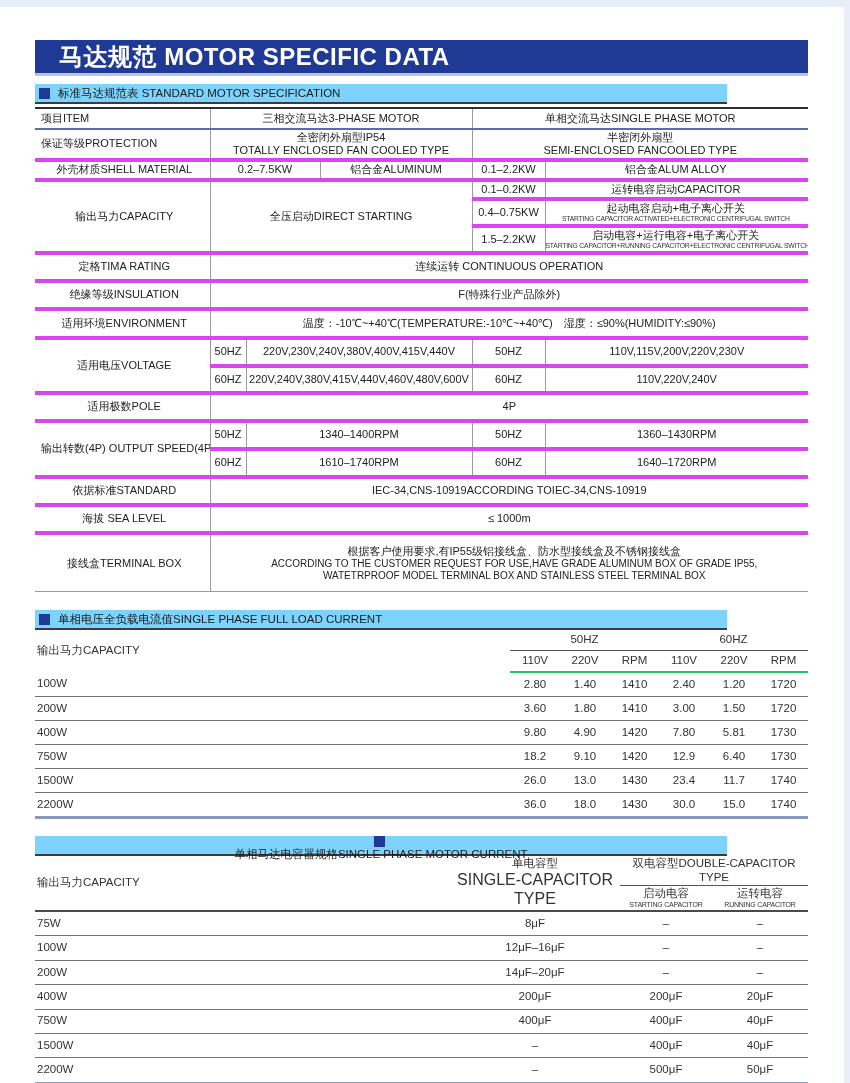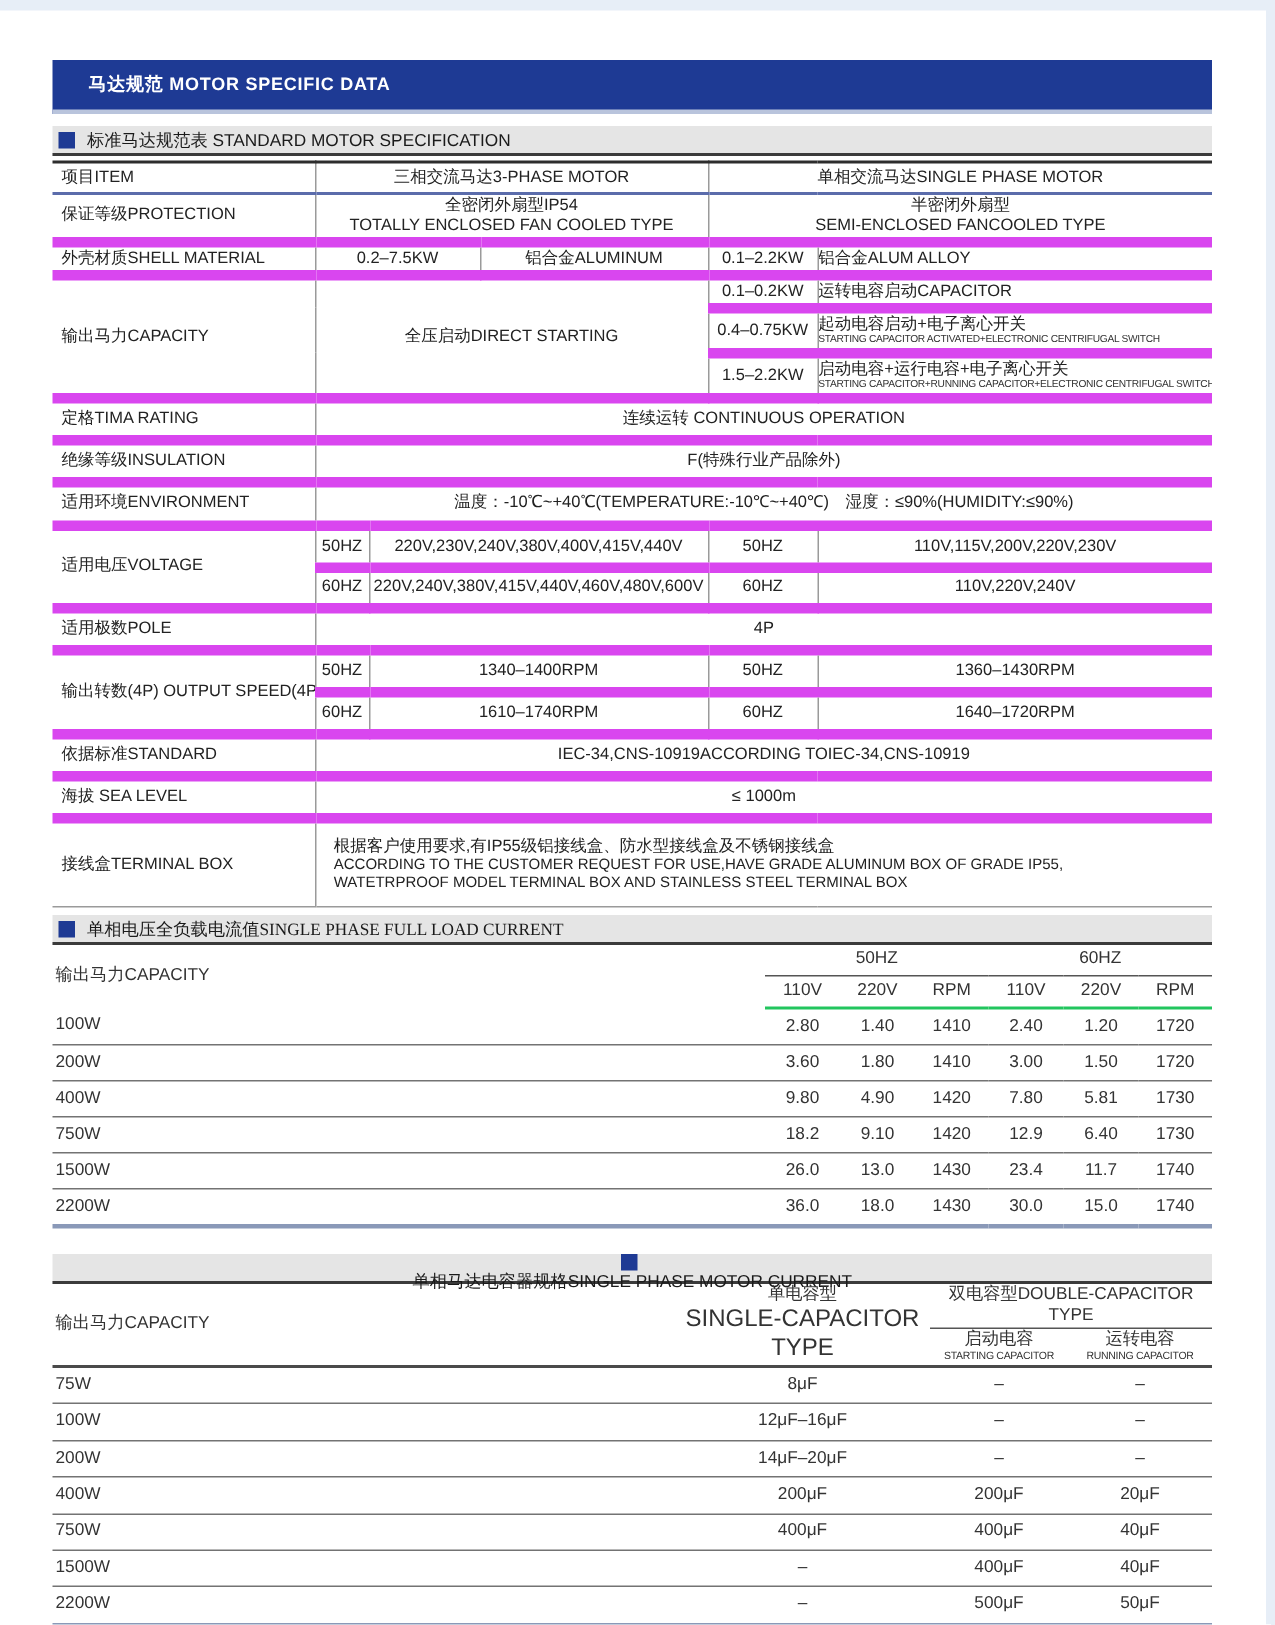--- a/index.html
+++ b/index.html
@@ -11,42 +11,42 @@
   .edge-top{position:absolute;left:0;top:0;width:850px;height:7px;background:#e7eef7;}
   .edge-right{position:absolute;right:0;top:0;width:6px;height:1083px;background:#e7eef7;}
 
   
   .banner{
     position:absolute;left:35px;top:40px;width:773px;height:36px;
     background:#1e3a94;border-bottom:3px solid #b9c4dc;box-sizing:border-box;
   }
   .banner span{
     display:block;padding-left:24px;line-height:33px;color:#ffffff;
-    font-size:12px;font-weight:bold;letter-spacing:.5px;white-space:nowrap;
+    font-size:24px;font-weight:bold;letter-spacing:.5px;white-space:nowrap;
   }
 
   
   .bar{
-    position:absolute;left:35px;width:773px;height:18px;background:#e5e5e5;
+    position:absolute;left:35px;width:692px;height:18px;background:#7dd3fc;
     border-bottom:2px solid #3b3b3b;box-sizing:content-box;
     display:flex;align-items:center;
   }
   .bullet{width:11px;height:11px;background:#1e3a94;margin:0 8px 0 4px;flex:0 0 auto;}
   .bar .bt{font-size:11.5px;color:#1a1a1a;white-space:nowrap;}
 
   
   table{border-collapse:collapse;table-layout:fixed;}
   td,th{vertical-align:middle;text-align:center;padding:1px 2px;line-height:1.18;overflow:hidden;}
 
   
   .t1{position:absolute;left:35px;top:107px;width:773px;font-size:11px;color:#222;
       border-top:2px solid #2d2d2d;border-bottom:1px solid #9a9a9a;}
   .t1 .lbl{text-align:left;padding-left:6px;border-right:1px solid #9a9a9a;white-space:nowrap;}
   .t1 .br{border-right:1px solid #9a9a9a;}
-  .t1 tr.sep>td{border-top:7px solid #d946ef;}
+  .t1 tr.sep>td{border-top:4px solid #d946ef;text-align:center;}
   .t1 tr.blue>td{border-top:2px solid #5b6cab;}
   .t1 .lft{text-align:left;padding-left:0;}
   .t1 .tiny{font-size:6.8px;color:#333;letter-spacing:-.2px;white-space:nowrap;}
   .t1 .en2{font-size:10px;}
   .t1 .tl{text-align:left;padding-left:12px;}
   .t1 .tl div{white-space:nowrap;}
 
   
   .t2,.t3{position:absolute;left:35px;width:773px;font-size:11.5px;color:#333;
       border-bottom:3px solid #8a99b8;}
@@ -185,21 +185,21 @@
     <td class="lbl">接线盒TERMINAL BOX</td>
     <td colspan="5" class="tl">
       <div>根据客户使用要求,有IP55级铝接线盒、防水型接线盒及不锈钢接线盒</div>
       <div class="en2">ACCORDING TO THE CUSTOMER REQUEST FOR USE,HAVE GRADE ALUMINUM BOX OF GRADE IP55,</div>
       <div class="en2">WATETRPROOF MODEL TERMINAL BOX AND STAINLESS STEEL TERMINAL BOX</div>
     </td>
   </tr>
 </tbody>
   </table>
 
-<div class="bar" style="top:610px;font-family:Liberation Serif, serif;">
+<div class="bar" style="top:610px;">
   <span class="bullet"></span>
   <span class="bt">单相电压全负载电流值SINGLE PHASE FULL LOAD CURRENT</span>
 </div>
 
 <table class="t2">
   <colgroup>
     <col style="width:475px">
       <col style="width:50px">
       <col style="width:50px">
       <col style="width:49px">

